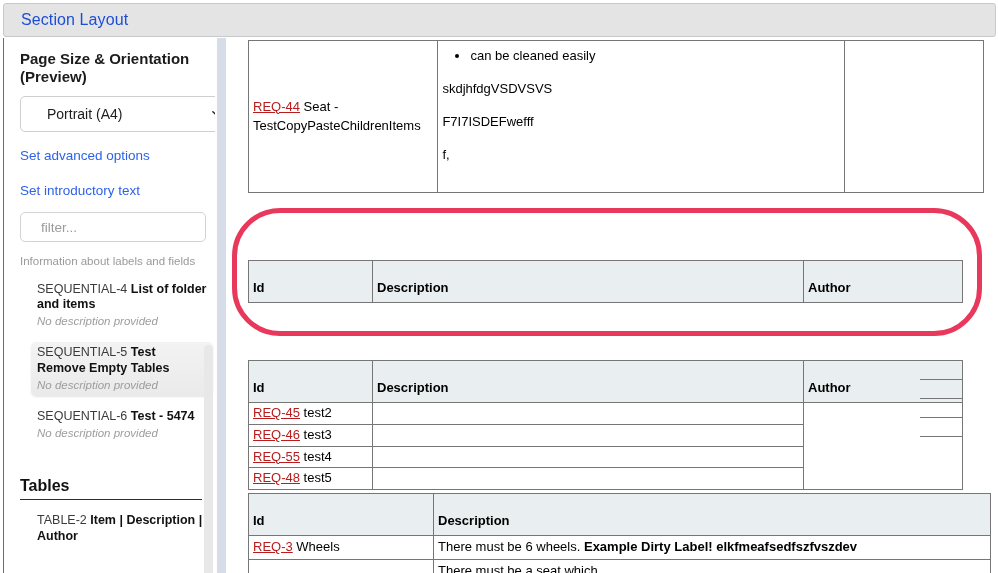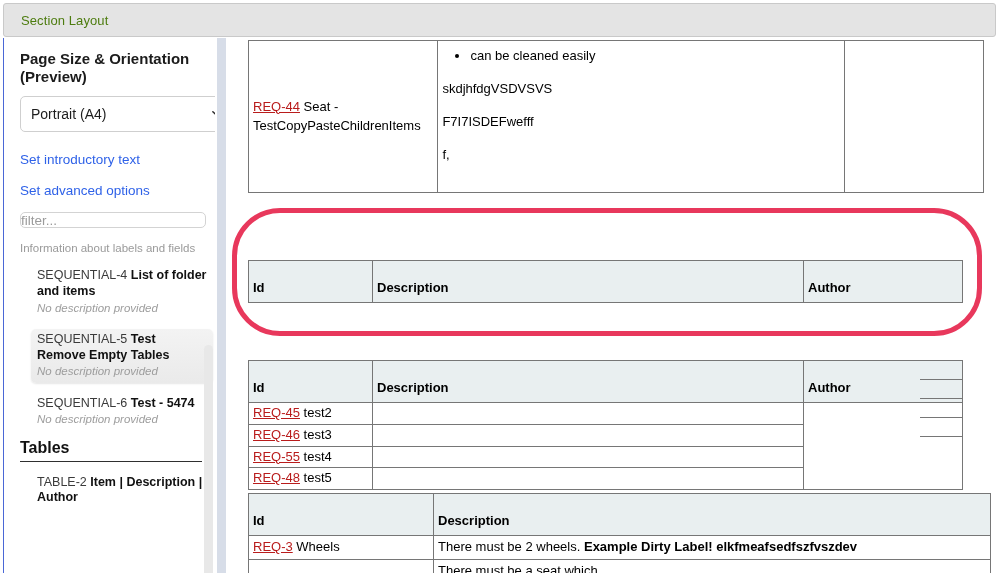--- a/index.html
+++ b/index.html
@@ -17,22 +17,22 @@
   #titlebar {
     position: absolute; left: 3px; top: 3px;
     width: 993px; height: 34px;
     background: #e4e4e4;
     border: 1px solid #c9c9c9;
     border-radius: 3px;
     display: flex; align-items: center;
   }
   #titlebar .title {
     padding-left: 17px;
-    font-size: 13px;
-    color: #4d7c0f;
+    font-size: 16px;
+    color: #1d4ed8;
     letter-spacing: .1px;
   }
 
   
   #sidebar {
     position: absolute; left: 3px; top: 38px;
     width: 212px; height: 535px;
     background: #ffffff;
     border-left: 1px solid #4a67d6;
     overflow: hidden;
@@ -46,46 +46,46 @@
     font-size: 15px; font-weight: bold; color: #1b1b1b;
     line-height: 1.18; margin: 4px 0 11px 0;
   }
 
   .select-box {
     position: relative;
     width: 216px; height: 36px;
     border: 1px solid #cfcfcf; border-radius: 5px;
     background: #fff;
     display: flex; align-items: center;
-    padding: 0 10px;
+    padding: 0 26px;
     font-size: 14px; color: #1d1d1d;
     cursor: pointer;
   }
   .select-box .chev {
     position: absolute; right: 11px; top: 50%;
     transform: translateY(-50%);
     width: 13px; height: 13px;
   }
   .select-box .chev svg { display: block; }
 
   .link-row {
     margin-top: 20px;
     font-size: 13.5px;
     color: #2f62e8;
     cursor: pointer;
   }
   .link-row.second { margin-top: 16px; }
 
   .filter-input {
     margin-top: 14px;
-    width: 186px; height: 16px;
+    width: 186px; height: 30px;
     border: 1px solid #d3d3d3; border-radius: 5px;
     background: #fff;
     font-size: 13.5px; color: #222;
-    padding: 0 0;
+    padding: 0 20px;
     outline: none;
     font-family: "Liberation Sans", sans-serif;
   }
   .filter-input::placeholder { color: #9b9b9b; }
 
   .hint {
     margin-top: 12px;
     font-size: 11.5px; color: #9a9a9a; line-height: 1.25;
     width: 178px;
   }
@@ -106,21 +106,21 @@
     font-size: 12.5px; color: #3a3a3a; line-height: 1.25;
   }
   .field-item .fi-title b { color: #111; }
   .field-item .fi-desc {
     font-size: 11.5px; color: #9d9d9d; font-style: italic;
     line-height: 1.25; margin-top: 1px;
   }
   .field-item .fi-desc.plain { font-style: normal; }
 
   .section-title {
-    margin-top: 8px;
+    margin-top: 33px;
     font-size: 16px; font-weight: bold; color: #111;
     padding-bottom: 4px;
     border-bottom: 1px solid #2f2f2f;
     width: 182px;
   }
 
   
   #sb-track {
     position: absolute; right: 2px; top: 307px;
     width: 9px; height: 266px;
@@ -233,22 +233,22 @@
 
       <div class="select-box">
         <span>Portrait (A4)</span>
         <span class="chev">
           <svg viewBox="0 0 14 14" width="13" height="13" aria-hidden="true">
             <path d="M2 4.5 L7 9.5 L12 4.5" fill="none" stroke="#2b2b2b" stroke-width="1.6" stroke-linecap="round" stroke-linejoin="round"></path>
           </svg>
         </span>
       </div>
 
+      <div class="link-row second">Set advanced options</div>
       <div class="link-row">Set introductory text</div>
-      <div class="link-row second">Set advanced options</div>
 
       <input class="filter-input" type="text" placeholder="filter..." style="">
 
       <div class="hint">Information about labels and fields</div>
 
       <div class="field-item">
         <div class="fi-title">
           <span>SEQUENTIAL-4</span>
           <b>List of folder and items</b>
         </div>
@@ -358,21 +358,21 @@
     <table class="doc-table" id="t4">
       <thead>
         <tr>
           <th class="c-id">Id</th>
           <th class="c-desc">Description</th>
         </tr>
       </thead>
       <tbody>
         <tr>
           <td class="c-id"><a class="req">REQ-3</a><span> Wheels</span></td>
-          <td class="c-desc"><span>There must be 2 wheels. </span><span class="dirty">Example Dirty Label! elkfmeafsedfszfvszdev</span></td>
+          <td class="c-desc"><span>There must be 6 wheels. </span><span class="dirty">Example Dirty Label! elkfmeafsedfszfvszdev</span></td>
         </tr>
         <tr>
           <td class="c-id"></td>
           <td class="c-desc"><span>There must be a seat which</span></td>
         </tr>
       </tbody>
     </table>
 
   </div>
 </div>

